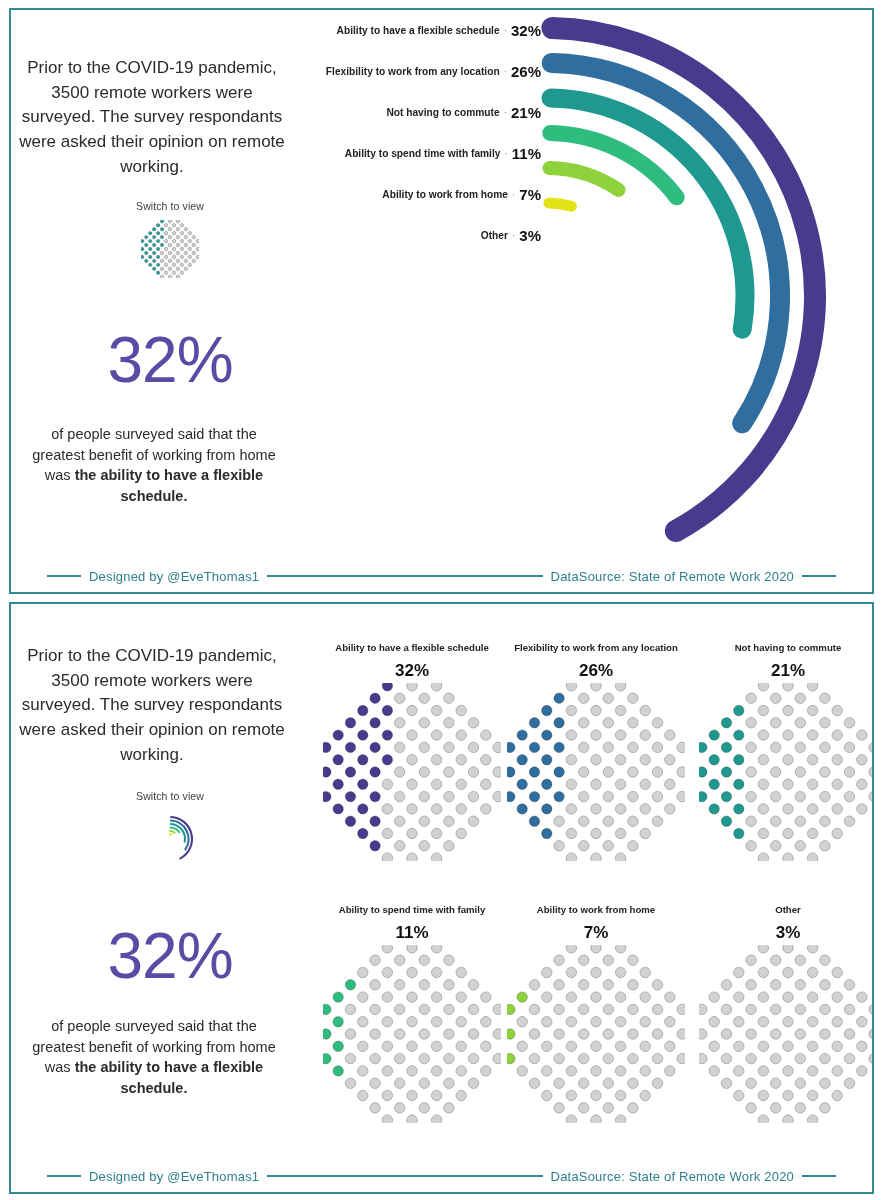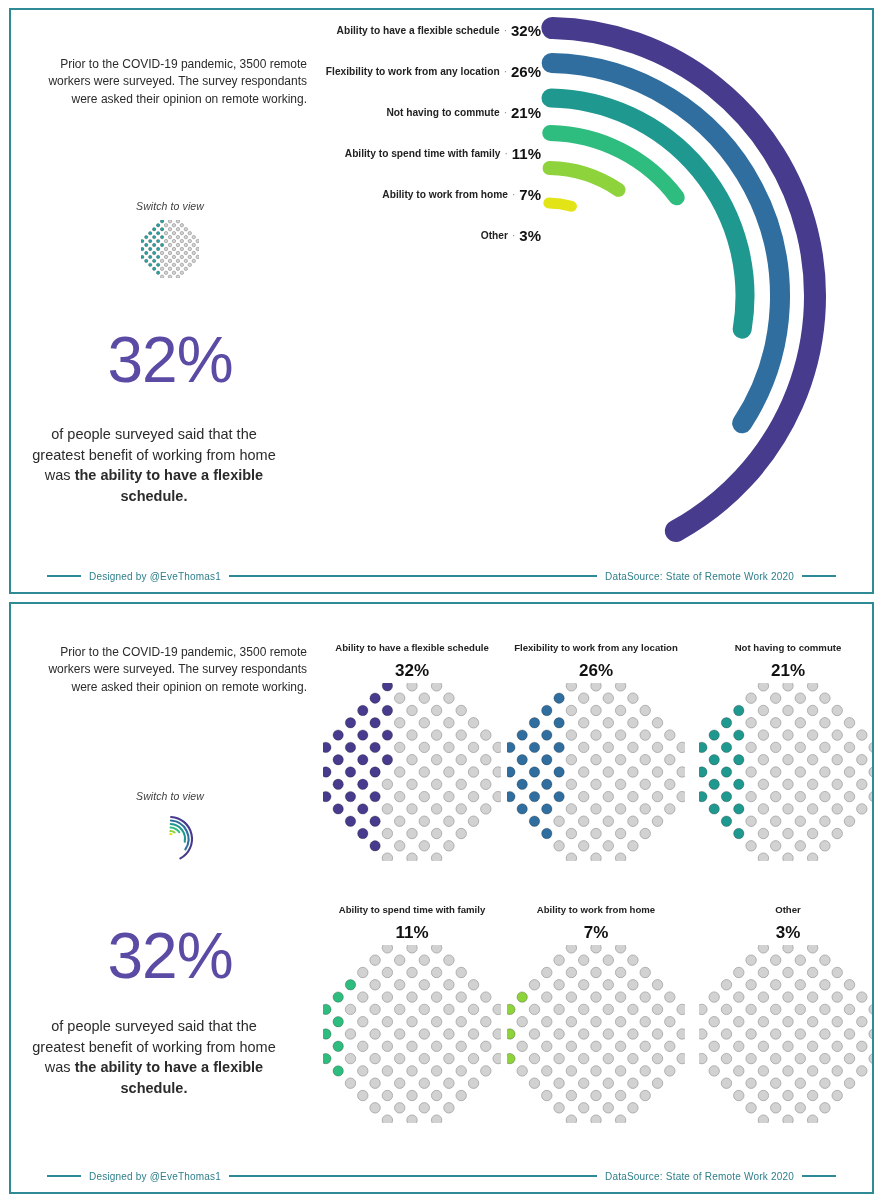--- a/index.html
+++ b/index.html
@@ -21,25 +21,25 @@
     overflow:hidden;
   }
   .panel-top{height:586px;}
   .panel-bottom{height:592px;}
 
   .panel-body{position:absolute;left:0;top:0;right:0;bottom:0;}
 
   
   .leftcol{position:absolute;left:0;top:0;width:318px;height:100%;}
   .intro{
-    position:absolute;left:22px;top:46px;width:274px;
-    text-align:right;font-size:12px;line-height:1.45;color:#2b2b2b;
+    position:absolute;left:4px;top:46px;width:274px;
+    text-align:center;font-size:17px;line-height:1.45;color:#2b2b2b;
   }
   .switch-wrap{position:absolute;left:0;top:190px;width:318px;text-align:center;}
-  .switch-label{font-size:10.5px;color:#3d3d3d;letter-spacing:.1px;font-style:italic;}
+  .switch-label{font-size:10.5px;color:#3d3d3d;letter-spacing:.1px;}
   .switch-icon{margin-top:8px;display:inline-block;}
 
   .bigstat{
     position:absolute;left:0;width:318px;text-align:center;
     font-size:64px;line-height:1;font-weight:400;color:#5b4ba4;letter-spacing:-1px;
   }
   .bigstat-top{top:318px;}
   .stat-desc{
     position:absolute;left:14px;width:258px;text-align:center;
     font-size:14.5px;line-height:1.42;color:#2b2b2b;
@@ -54,21 +54,21 @@
     white-space:nowrap;
   }
   .rlabel .nm{font-size:10.2px;font-weight:700;color:#222;}
   .rlabel .dot{font-size:10px;color:#8a8a8a;margin:0 4px;}
   .rlabel .pc{font-size:15px;font-weight:700;color:#111;}
 
   
   .foot{
     position:absolute;left:0;right:0;bottom:8px;height:16px;
     display:flex;align-items:center;gap:8px;padding:0 36px;box-sizing:border-box;
-    font-size:10px;color:#2e7f8c;letter-spacing:.2px;white-space:nowrap;
+    font-size:13px;color:#2e7f8c;letter-spacing:.2px;white-space:nowrap;
   }
   .foot .rule{flex:1 1 auto;height:1.6px;background:#2e8b96;}
   .foot .rule.short{flex:0 0 34px;}
 
   
   .waffles{position:absolute;left:300px;top:0;right:0;bottom:0;}
   .wrow{position:absolute;left:0;right:0;height:255px;}
   .wrow.r1{top:38px;}
   .wrow.r2{top:300px;}
   .wcell{position:absolute;width:190px;top:0;text-align:center;}

